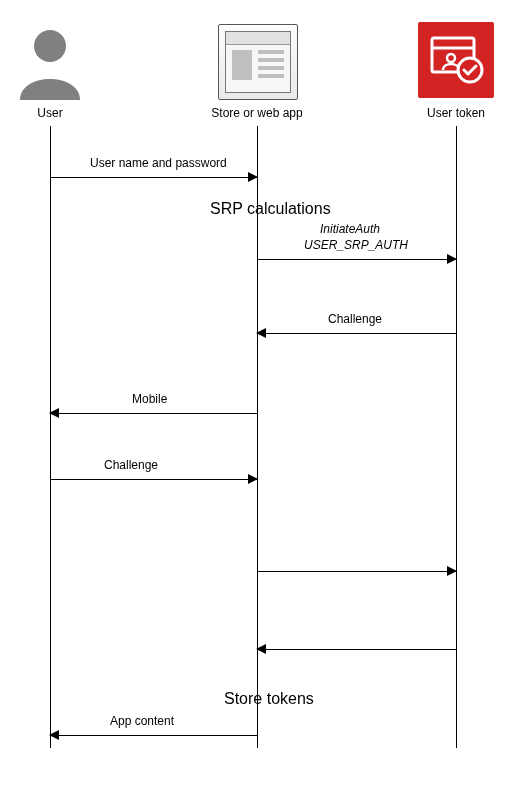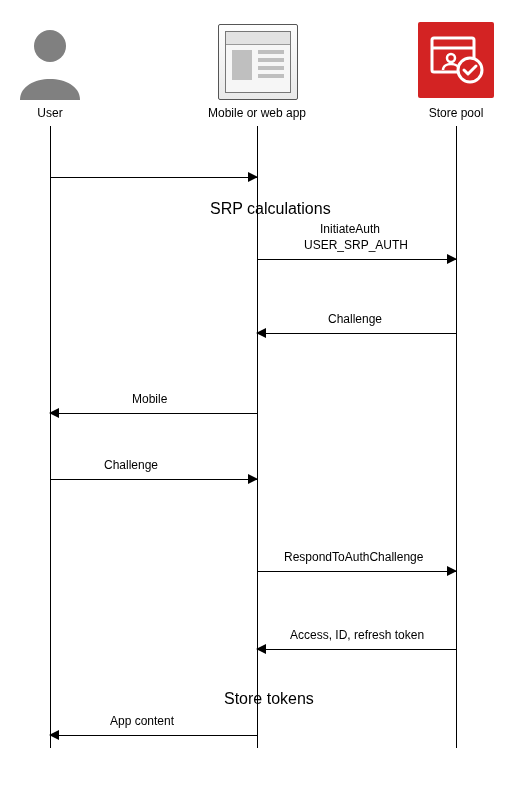--- a/index.html
+++ b/index.html
@@ -56,21 +56,21 @@
     width: 0; height: 0;
     border-top: 5px solid transparent;
     border-bottom: 5px solid transparent;
     border-right: 10px solid #000;
   }
   .msg-label {
     position: absolute;
     font-size: 12px;
     white-space: nowrap;
   }
-  .msg-label.center { text-align: center; }
+  .msg-label.center { text-align: center; font-style: italic; }
   .note {
     position: absolute;
     font-size: 16px;
     white-space: nowrap;
   }
   
   .actor-icon {
     position: absolute;
     width: 80px;
     height: 80px;
@@ -148,27 +148,28 @@
       <rect x="14" y="16" width="42" height="34" rx="2" fill="none" stroke="#fff" stroke-width="3"></rect>
       <line x1="14" y1="26" x2="56" y2="26" stroke="#fff" stroke-width="3"></line>
       <circle cx="33" cy="36" r="4" fill="none" stroke="#fff" stroke-width="2.5"></circle>
       <path d="M25 48 C25 40 41 40 41 48" fill="none" stroke="#fff" stroke-width="2.5"></path>
       <circle cx="52" cy="48" r="12" fill="#d32323" stroke="#fff" stroke-width="3"></circle>
       <path d="M46 48 L50 52 L58 44" fill="none" stroke="#fff" stroke-width="3" stroke-linecap="round" stroke-linejoin="round"></path>
     </svg>
   </div>
 
   <div class="actor-label" style="left:0px">User</div>
-  <div class="actor-label" style="left:207px">Mobile or web app</div>
-  <div class="actor-label" style="left:406px">Store pool</div>
+  <div class="actor-label" style="left:207px">Store or web app</div>
+  <div class="actor-label" style="left:406px">User token</div>
 
   <div class="lifeline" style="left:50px"></div>
   <div class="lifeline" style="left:257px"></div>
   <div class="lifeline" style="left:456px"></div>
 
+  <div class="msg-label" style="left:90px; top:156px">User name and password</div>
   <div class="arrow" style="left:50px; width:207px; top:170px">
     <div class="arrow-line"></div>
     <div class="arrow-head-right"></div>
   </div>
 
   <div class="note" style="left:210px; top:200px">SRP calculations</div>
 
   <div class="msg-label center" style="left:320px; top:222px">InitiateAuth</div>
   <div class="msg-label center" style="left:304px; top:238px">USER_SRP_AUTH</div>
   <div class="arrow" style="left:257px; width:199px; top:252px">
@@ -187,27 +188,25 @@
     <div class="arrow-line"></div>
     <div class="arrow-head-left"></div>
   </div>
 
   <div class="msg-label" style="left:104px; top:458px">Challenge</div>
   <div class="arrow" style="left:50px; width:207px; top:472px">
     <div class="arrow-line"></div>
     <div class="arrow-head-right"></div>
   </div>
 
-  <div class="msg-label" style="left:284px; top:550px">RespondToAuthChallenge</div>
   <div class="arrow" style="left:257px; width:199px; top:564px">
     <div class="arrow-line"></div>
     <div class="arrow-head-right"></div>
   </div>
 
-  <div class="msg-label" style="left:290px; top:628px">Access, ID, refresh token</div>
   <div class="arrow" style="left:257px; width:199px; top:642px">
     <div class="arrow-line"></div>
     <div class="arrow-head-left"></div>
   </div>
 
   <div class="note" style="left:224px; top:690px">Store tokens</div>
 
   <div class="msg-label" style="left:110px; top:714px">App content</div>
   <div class="arrow" style="left:50px; width:207px; top:728px">
     <div class="arrow-line"></div>

